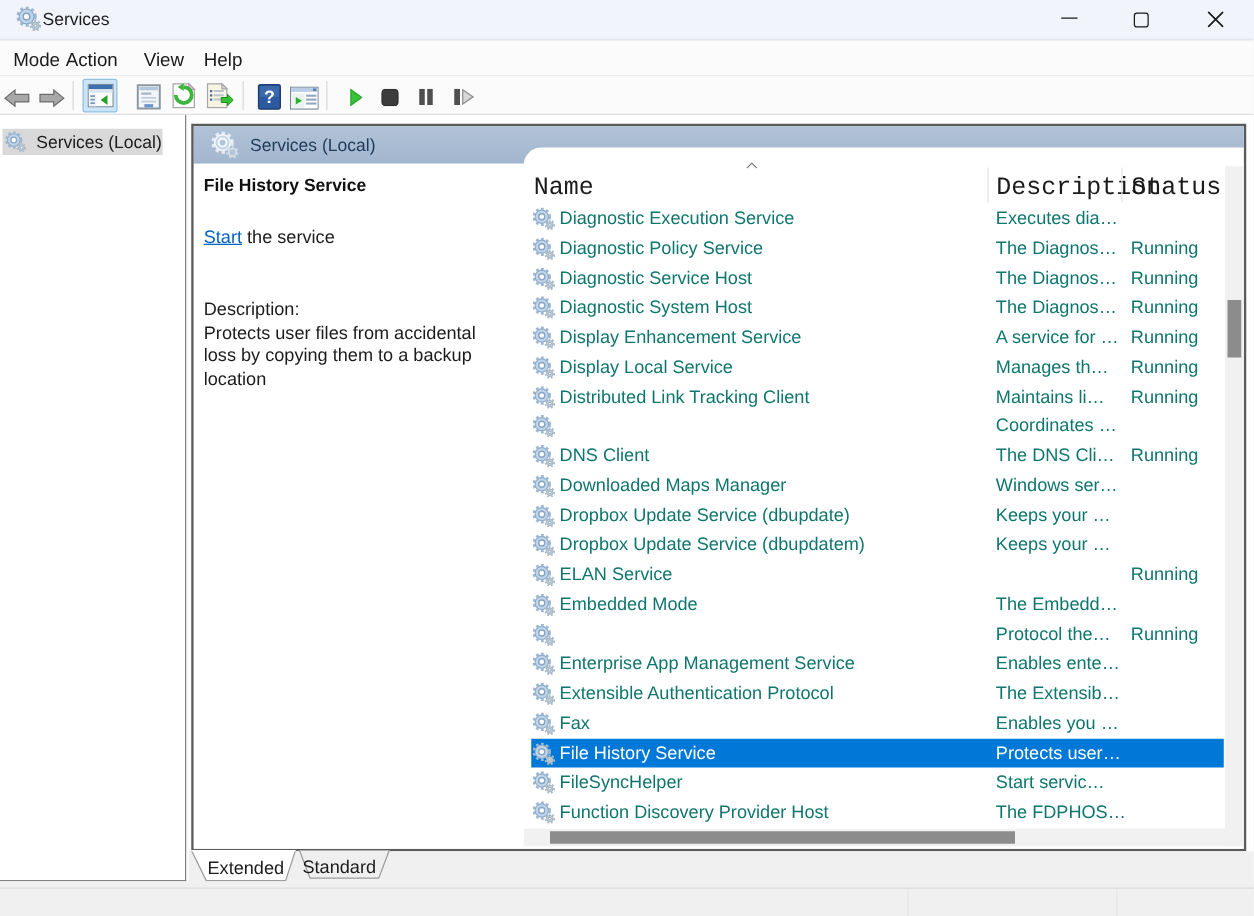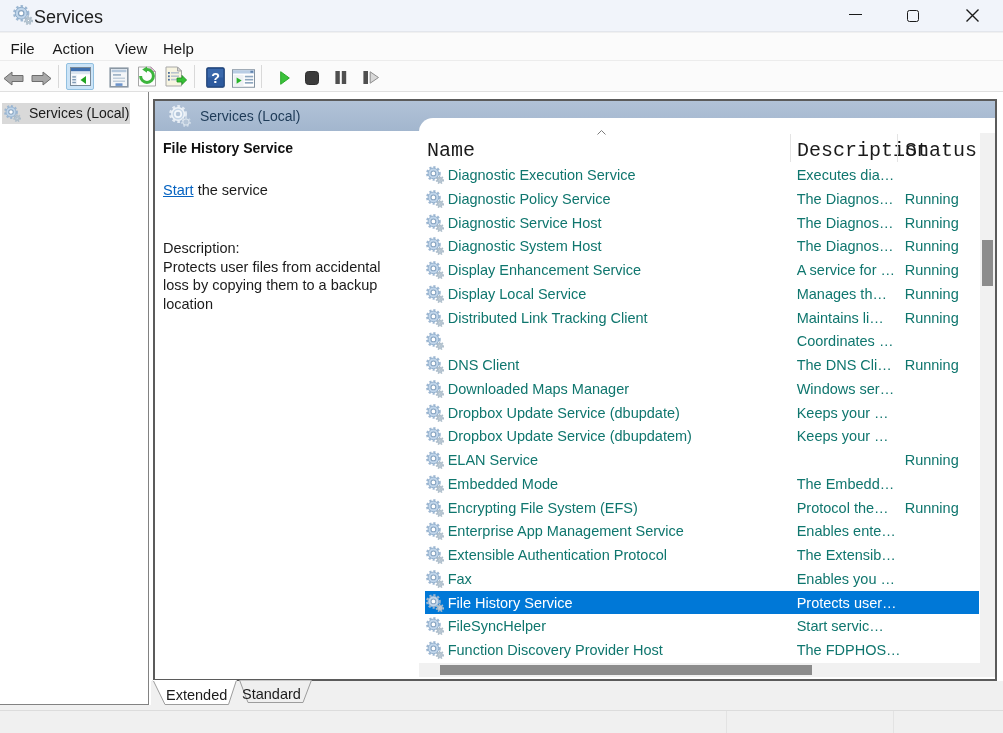--- a/index.html
+++ b/index.html
@@ -2,21 +2,21 @@
 <html><head><meta charset="utf-8">
 <style>
 * { margin:0; padding:0; box-sizing:border-box; }
 html,body { width:1003px; height:733px; overflow:hidden; }
 body { position:relative; font-family:"Liberation Sans", sans-serif; background:#f0f0f0;
   -webkit-font-smoothing:antialiased; }
 .abs { position:absolute; }
 
 
 #title { left:0; top:0; width:1003px; height:32px; background:#f1f4fa; border-bottom:1px solid #e3e6ec; }
-#title .txt { position:absolute; left:34px; top:7px; font-size:18px; color:#1c1c1c; }
+#title .txt { position:absolute; left:34px; top:7px; font-size:14px; color:#1c1c1c; }
 #tico { position:absolute; left:13px; top:5px; }
 #capmin { left:849px; top:14px; width:13px; height:0; border-top:1.4px solid #1a1a1a; }
 #capmax { left:907px; top:9.5px; width:12px; height:12px; border:1.4px solid #1a1a1a; border-radius:2.5px; }
 
 
 #menu { left:0; top:33px; width:1003px; height:27px; background:#fbfbfb; }
 #menu span { position:absolute; top:7px; font-size:15px; color:#1a1a1a; }
 #menuline { left:0; top:60px; width:1003px; height:1px; background:#ececec; }
 
 
@@ -104,21 +104,21 @@
     </svg>
   <span class="txt">Services</span>
 </div>
 <div id="capmin" class="abs"></div>
 <div id="capmax" class="abs"></div>
 <svg class="abs" style="left:965.5px;top:9px" width="13" height="13" viewBox="0 0 13 13">
   <path d="M0.5 0.5 L12.5 12.5 M12.5 0.5 L0.5 12.5" stroke="#1a1a1a" stroke-width="1.4" fill="none"></path>
 </svg>
 
 <div id="menu" class="abs">
-  <span style="left:10.5px">File</span>
+  <span style="left:10.5px">Mode</span>
   <span style="left:52.5px">Action</span>
   <span style="left:115px">View</span>
   <span style="left:163px">Help</span>
 </div>
 <div id="menuline" class="abs"></div>
 
 <div id="tbar" class="abs">
   <svg class="tbi" style="left:3px;top:9.5px" width="21" height="15" viewBox="0 0 21 15">
     <path d="M1 7.5 L9 1 L9 4.5 L20 4.5 L20 10.5 L9 10.5 L9 14 Z" fill="#a8a8a8" stroke="#6e6e6e" stroke-width="1"></path>
   </svg>
@@ -338,21 +338,20 @@
       <use href="#gear"></use>
     </svg>
     <span class="nm">Embedded Mode</span>
     <span class="ds">The Embedd…</span>
     <span class="st"></span>
   </div>
 <div class="row" style="top:495.70px">
     <svg class="ric" width="18" height="18" viewBox="0 0 18 18">
       <use href="#gear"></use>
     </svg>
-    <span class="nm">Encrypting File System (EFS)</span>
     <span class="ds">Protocol the…</span>
     <span class="st">Running</span>
   </div>
 <div class="row" style="top:519.45px">
     <svg class="ric" width="18" height="18" viewBox="0 0 18 18">
       <use href="#gear"></use>
     </svg>
     <span class="nm">Enterprise App Management Service</span>
     <span class="ds">Enables ente…</span>
     <span class="st"></span>

